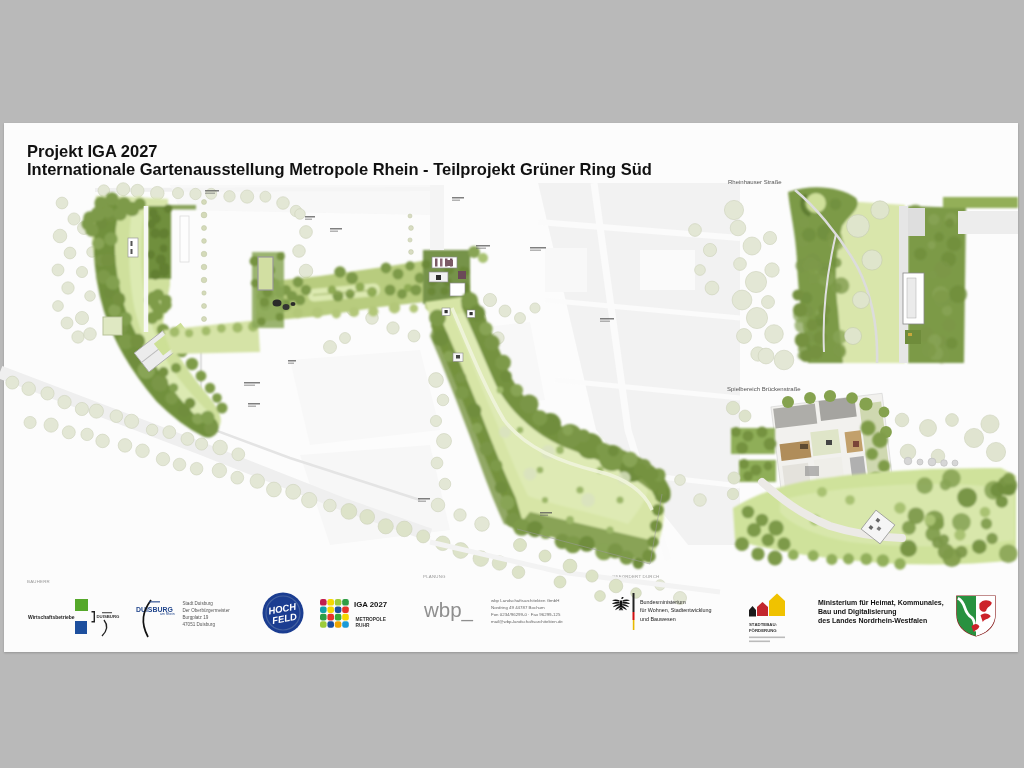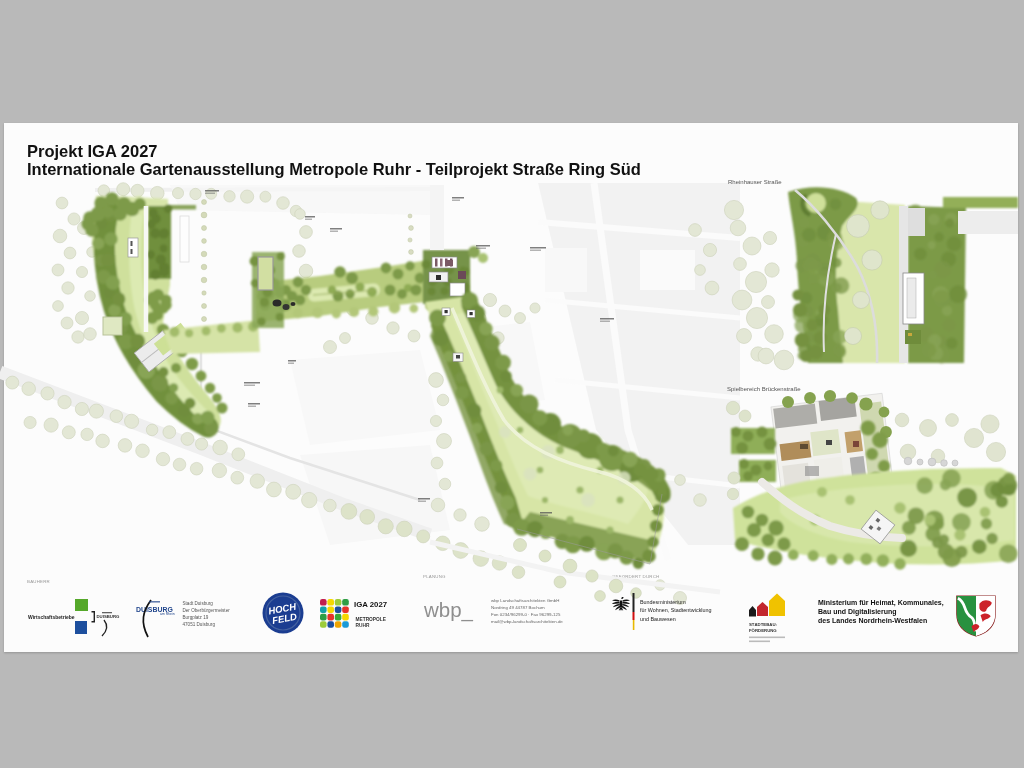--- a/index.html
+++ b/index.html
@@ -9,21 +9,21 @@
 .t2{position:absolute;left:27px;top:159.5px;font-size:16.5px;font-weight:bold;color:#111;}
 .lbl{position:absolute;font-size:4.4px;color:#999;letter-spacing:0.2px;}
 </style>
 </head>
 <body>
 
 <div id="poster"></div>
 
 <div class="t1">Projekt IGA 2027</div>
 
-<div class="t2">Internationale Gartenausstellung Metropole Ruhr - Teilprojekt Straße Ring Süd</div>
+<div class="t2">Internationale Gartenausstellung Metropole Rhein - Teilprojekt Grüner Ring Süd</div>
 
 <div class="lbl" style="left:27px;top:579px;">BAUHERR</div>
 
 <div class="lbl" style="left:423px;top:574px;">PLANUNG</div>
 
 <div class="lbl" style="left:612px;top:574px;">GEFÖRDERT DURCH</div>
 <svg id="svgmain" viewBox="0 0 1024 768">
 <defs>
       <filter id="soft" x="-10%" y="-10%" width="120%" height="120%">
         <feGaussianBlur stdDeviation="1.1"></feGaussianBlur>

